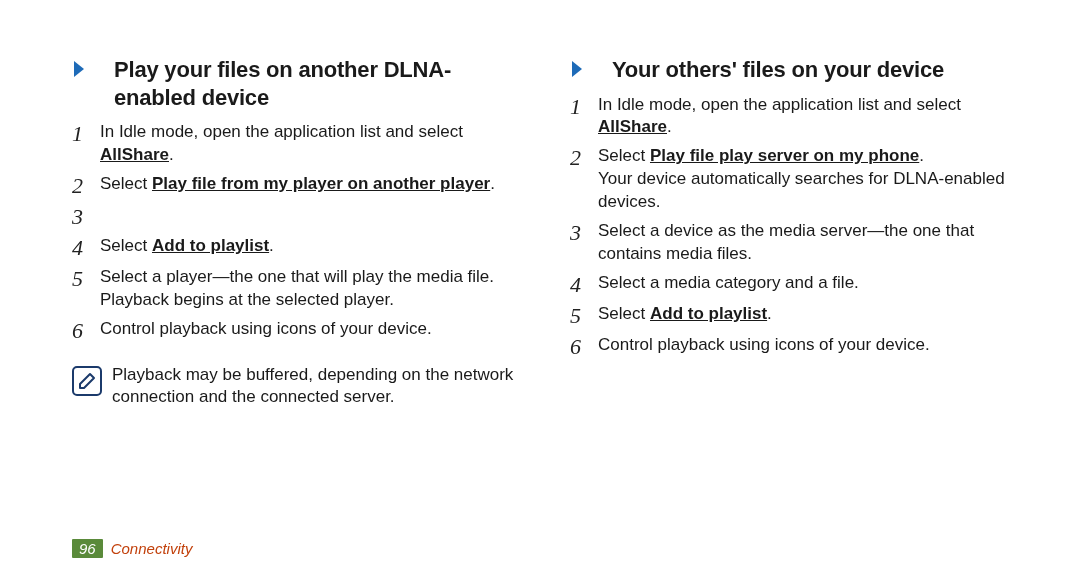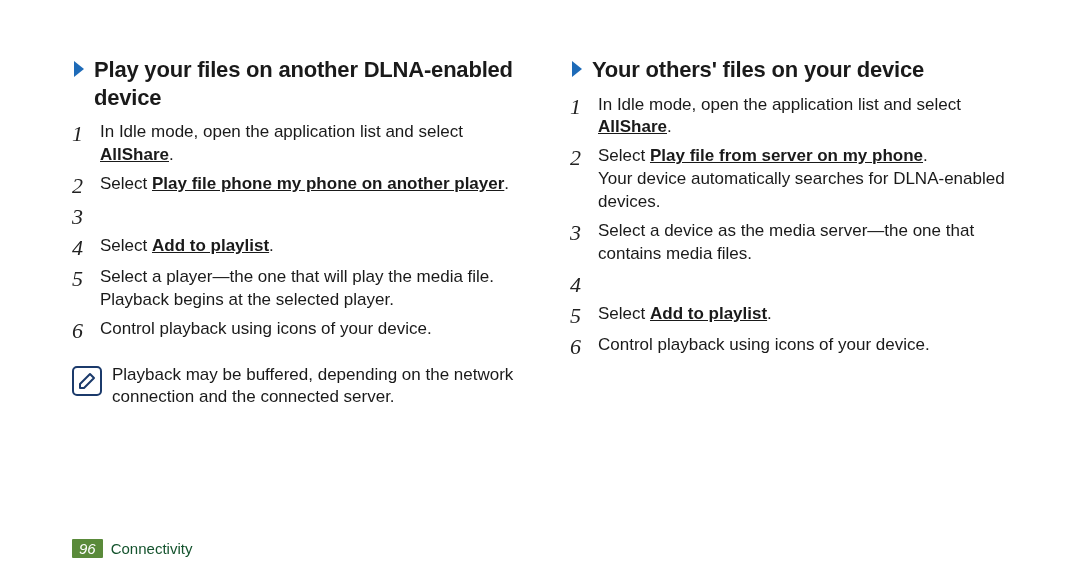--- a/index.html
+++ b/index.html
@@ -16,20 +16,21 @@
     display: flex;
     gap: 48px;
   }
   .col {
     width: 450px;
   }
   .heading {
     display: flex;
     align-items: flex-start;
     margin-bottom: 10px;
+    gap: 20px;
   }
   .chevron {
     display: inline-flex;
     align-items: center;
     margin-right: 8px;
     margin-top: 4px;
   }
   .chevron svg { display: block; }
   .heading-text {
     font-size: 22px;
@@ -97,22 +98,23 @@
     color: #fff;
     font-style: italic;
     font-family: "Segoe UI", Arial, sans-serif;
     font-size: 15px;
     padding: 1px 7px;
     margin-right: 8px;
     border-radius: 1px;
     text-align: center;
   }
   .section-name {
+    font-style: italic;
     font-size: 15px;
-    color: #14532d;
+    color: #c2410c;
   }
 </style>
 </head>
 <body>
 
 <div class="columns">
 
   <div class="col">
     <div class="heading">
       <span class="chevron">
@@ -122,21 +124,21 @@
       </span>
       <span class="heading-text">Play your files on another DLNA-enabled device</span>
     </div>
     <ol id="left-steps">
         <li>
           <span class="num">1</span>
           <span class="step">In Idle mode, open the application list and select <strong>AllShare</strong>.</span>
         </li>
         <li>
           <span class="num">2</span>
-          <span class="step">Select <strong>Play file phone my phone on another player</strong>.</span>
+          <span class="step">Select <strong>Play file from my player on another player</strong>.</span>
         </li>
         <li>
           <span class="num">3</span>
         </li>
         <li>
           <span class="num">4</span>
           <span class="step">Select <strong>Add to playlist</strong>.</span>
         </li>
         <li>
           <span class="num">5</span>
@@ -166,28 +168,29 @@
       </span>
       <span class="heading-text">Your others' files on your device</span>
     </div>
     <ol id="right-steps">
         <li>
           <span class="num">1</span>
           <span class="step">In Idle mode, open the application list and select <strong>AllShare</strong>.</span>
         </li>
         <li>
           <span class="num">2</span>
-          <span class="step">Select <strong>Play file from server on my phone</strong>.<br>Your device automatically searches for DLNA-enabled devices.</span>
+          <span class="step">Select <strong>Play file play server on my phone</strong>.<br>Your device automatically searches for DLNA-enabled devices.</span>
         </li>
         <li>
           <span class="num">3</span>
           <span class="step">Select a device as the media server—the one that contains media files.</span>
         </li>
         <li>
           <span class="num">4</span>
+          <span class="step">Select a media category and a file.</span>
         </li>
         <li>
           <span class="num">5</span>
           <span class="step">Select <strong>Add to playlist</strong>.</span>
         </li>
         <li>
           <span class="num">6</span>
           <span class="step">Control playback using icons of your device.</span>
         </li>
       </ol>

